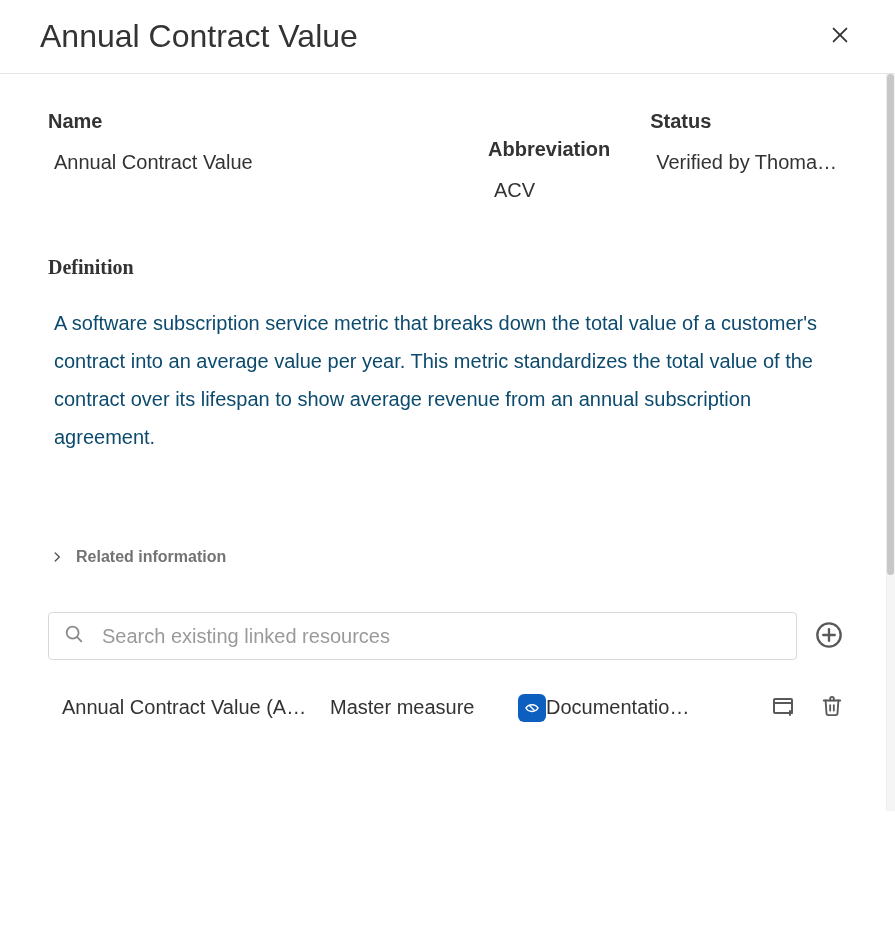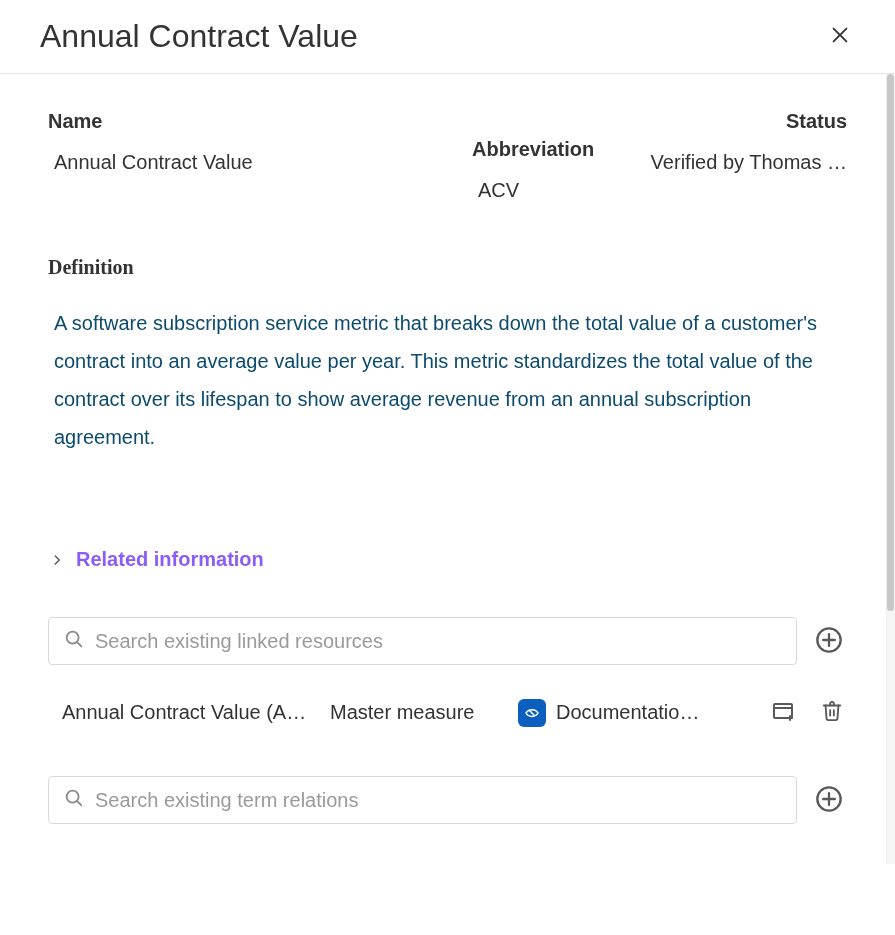--- a/index.html
+++ b/index.html
@@ -11,51 +11,51 @@
     padding: 18px 40px 18px 40px;
     border-bottom: 1px solid #e6e6e6;
   }
   .header h1 { font-size: 32px; font-weight: 500; color: #333; }
   .close-btn { background: none; border: none; cursor: pointer; padding: 4px; color: #333; display:flex; }
 
   .body { padding: 36px 10px 40px 48px; position: relative; }
 
   .scroll-area { padding-right: 38px; }
 
-  .fields { display: flex; gap: 24px; }
+  .fields { display: flex; gap: 40px; }
   .field-name { flex: 0 0 400px; }
   .field-abbr { flex: 0 0 120px; margin-top: 28px; }
-  .field-status { flex: 1 1 auto; min-width:0;text-align:right; }
+  .field-status { flex: 1 1 auto; min-width:0; }
 
   .label { font-size: 20px; font-weight: 600; color: #333; }
   .value { font-size: 20px; font-weight: 400; color: #333; margin-top: 18px; padding-left: 6px; white-space: nowrap; overflow: hidden; text-overflow: ellipsis; }
 
   .definition { margin-top: 54px; }
   .definition .label { margin-bottom: 25px; display:block;font-family:Liberation Serif, serif; }
   .definition-text { font-size: 20px; line-height: 1.9; color: #0c4a6e; padding-left: 6px; padding-right: 10px; }
 
   .section { margin-top: 48px; }
   .section + .section { margin-top: 46px; }
   .section-header { display:flex; align-items:center; gap: 10px; cursor:pointer; }
   .section-header .chev { width:18px; display:flex; justify-content:center; color:#595959; }
-  .section-title { font-size: 20px; font-weight: 600; color:#8b5cf6; }
+  .section-title { font-size: 16px; font-weight: 600; color:#737373; }
 
   .search-row { display:flex; align-items:center; gap:14px; margin-top: 20px; }
-  .search-box { flex: 1 1 auto; display:flex; align-items:center; gap:10px;
+  .search-box { flex: 1 1 auto; display:flex; align-items:center; gap:17px;
     border:1px solid #d9d9d9; border-radius:4px; padding: 10px 14px; }
   .search-box svg { flex:0 0 auto; color:#8a8a8a; }
   .search-box input { border:none; outline:none; font-size:20px; flex:1; color:#333; background:transparent; }
   .search-box input::placeholder { color:#9a9a9a; }
 
   .icon-btn { background:none; border:none; cursor:pointer; padding:4px; color:#595959; display:flex; align-items:center; justify-content:center; }
 
   .resource-row { display:flex; align-items:center; gap:18px; margin-top: 30px; padding-left: 14px; font-size:20px; }
   .res-name { flex: 0 0 250px; white-space:nowrap; overflow:hidden; text-overflow:ellipsis; }
   .res-type { flex: 0 0 170px; white-space:nowrap; overflow:hidden; text-overflow:ellipsis; }
-  .res-doc  { display:flex; align-items:center; gap:10px; flex:1 1 auto; min-width:0; }
+  .res-doc  { display:flex; align-items:center; flex:1 1 auto; min-width:0; }
   .res-doc-label { white-space:nowrap; overflow:hidden; text-overflow:ellipsis; color:#333; }
   .doc-badge { width:28px; height:28px; border-radius:6px; background:#0d5fbf; display:flex; align-items:center; justify-content:center; flex:0 0 auto; }
 
   .scrollbar { position:absolute; top:0; right:0; width:9px; height:100%; }
   .scrollbar .track { position:absolute; inset:0; background:#f5f5f5; border-left:1px solid #eee; }
   .scrollbar .thumb { position:absolute; left:1px; right:1px; top:0; height:68%; background:#c7c7c7; border-radius:4px; }
 
   .definition + .sections .section:first-child { margin-top: 92px; }
 </style>
 </head>
@@ -163,40 +163,20 @@
                   <line x1="10" y1="11" x2="10" y2="17"></line>
                   <line x1="14" y1="11" x2="14" y2="17"></line>
                 </svg>
             </span>
           </button>
         </div>
       </div>
 
       <div class="section">
 
-        <div class="search-row">
-          <div class="search-box">
-            <span>
-              <svg width="22" height="22" viewBox="0 0 24 24" fill="none" stroke="currentColor" stroke-width="2" stroke-linecap="round">
-                  <circle cx="10.5" cy="10.5" r="6.5"></circle>
-                  <line x1="20" y1="20" x2="15.2" y2="15.2"></line>
-                </svg>
-            </span>
-            <input type="text" placeholder="Search existing term relations" style="">
-          </div>
-          <button class="icon-btn" aria-label="Add">
-            <span>
-              <svg width="28" height="28" viewBox="0 0 24 24" fill="none" stroke="currentColor" stroke-width="2" stroke-linecap="round">
-                  <circle cx="12" cy="12" r="10"></circle>
-                  <line x1="12" y1="7" x2="12" y2="17"></line>
-                  <line x1="7" y1="12" x2="17" y2="12"></line>
-                </svg>
-            </span>
-          </button>
-        </div>
       </div>
 
     </div>
   </div>
 
   <div class="scrollbar">
     <div class="track"></div>
     <div class="thumb"></div>
   </div>
 </div>

